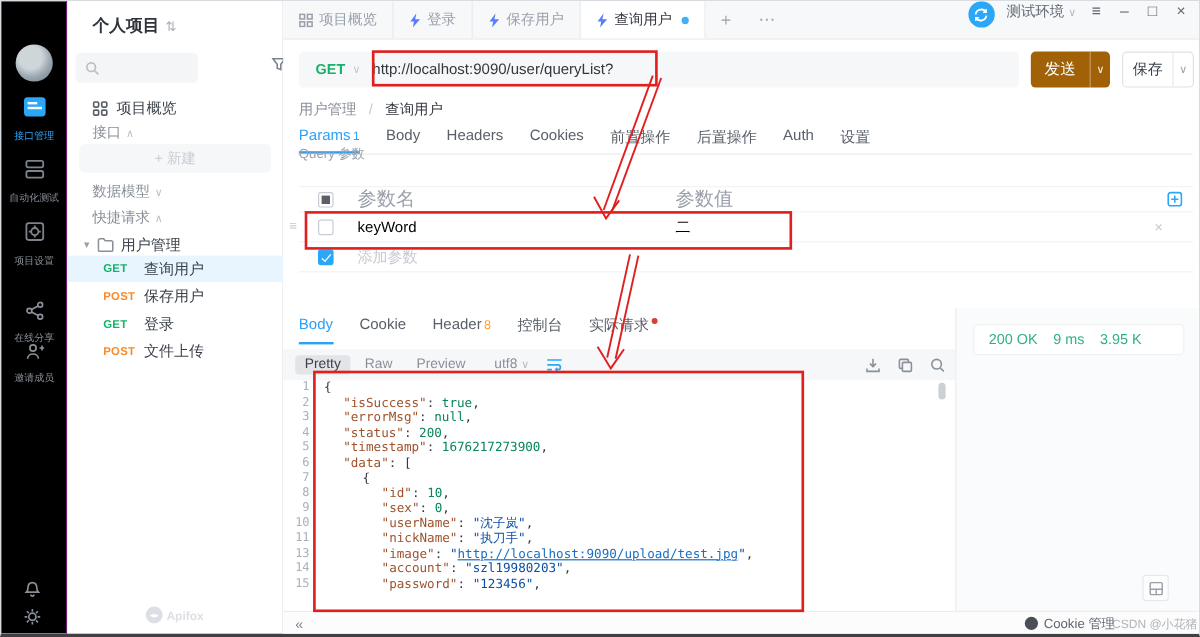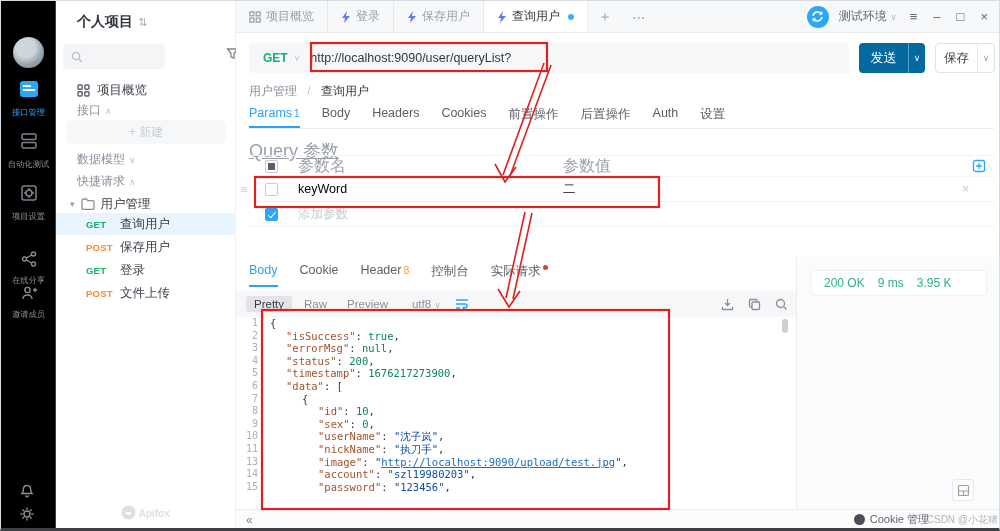--- a/index.html
+++ b/index.html
@@ -36,48 +36,48 @@
   .sb-watermark { position:absolute; left:0; right:0; top:504px; text-align:center; color:#dcdfe4; font-size:10px; font-weight:bold; }
 
   
   .main { position:absolute; left:235px; top:0; width:765px; height:528px; background:#fff; }
 
   .tabbar { position:absolute; left:0; top:0; width:765px; height:32px; background:#f7f8fa; border-bottom:1px solid #ececec; display:flex; align-items:stretch; }
   .tab { display:flex; align-items:center; gap:5px; padding:0 13px; font-size:12px; color:#9aa0aa; border-right:1px solid #e7e9ec; cursor:pointer; white-space:nowrap; }
   .tab.active { background:#fff; color:#33373e; border-right:1px solid #ececec; }
   .tab .dot { width:6px; height:6px; border-radius:50%; background:#3db1f8; margin-left:3px; }
   .tab-plus, .tab-more { color:#9aa0aa; font-size:14px; padding:0 10px; display:flex; align-items:center; cursor:pointer; }
-  .tb-right { margin-left:auto; display:flex; align-items:center; gap:10px; padding-right:10px; }
+  .tb-right { margin-left:auto; display:flex; gap:10px; padding-right:10px; }
   .sync { width:22px; height:22px; border-radius:50%; background:#2ba7f7; display:flex; align-items:center; justify-content:center; cursor:pointer; }
   .env { font-size:12px; color:#5f6672; cursor:pointer; }
   .env .caret { color:#b4b9c1; font-size:9px; }
   .win-ctl { color:#5f6672; font-size:13px; cursor:pointer; padding:0 3px; }
 
   
   .url-group { position:absolute; left:13px; top:42px; width:600px; height:30px; background:#f6f7f8; border-radius:4px; display:flex; align-items:center; cursor:text; }
   .url-method { font-size:12px; font-weight:bold; color:#17b26a; padding:0 6px 0 14px; cursor:pointer; }
   .url-caret { color:#c2c6cc; font-size:9px; margin-right:10px; }
   .url-text { font-size:12.5px; color:#33373e; }
-  .btn-send { position:absolute; left:623px; top:42px; width:66px; height:30px; background:#0369a1; border-radius:4px; display:flex; cursor:pointer; }
+  .btn-send { position:absolute; left:623px; top:42px; width:66px; height:30px; background:#a16207; border-radius:4px; display:flex; cursor:pointer; }
   .btn-send .txt { flex:1; color:#fff; font-size:13px; text-align:center; line-height:30px; }
   .btn-send .arr { width:17px; border-left:1px solid rgba(255,255,255,.35); color:#eaf6ff; font-size:9px; line-height:30px; text-align:center; }
   .btn-save { position:absolute; left:699px; top:42px; width:60px; height:30px; background:#fff; border:1px solid #dfe2e6; border-radius:4px; display:flex; cursor:pointer; }
   .btn-save .txt { flex:1; color:#3c424b; font-size:12.5px; text-align:center; line-height:28px; }
   .btn-save .arr { width:17px; border-left:1px solid #e7e9ec; color:#9aa0aa; font-size:9px; line-height:28px; text-align:center; }
 
   .breadcrumb { position:absolute; left:13px; top:82px; font-size:12px; color:#8a9099; }
   .breadcrumb .sep { color:#c4c8cf; margin:0 7px; }
   .breadcrumb .cur { color:#33373e; }
 
   .req-tabs { position:absolute; left:13px; top:105px; width:745px; height:23px; display:flex; gap:22px; font-size:12.5px; color:#5a6069; border-bottom:1px solid #ececec; }
   .req-tabs .rtab { cursor:pointer; white-space:nowrap; padding-bottom:6px; }
   .req-tabs .rtab.active { color:#2ba1f7; border-bottom:2px solid #2ba1f7; }
   .req-tabs .badge { font-size:10px; color:#2ba1f7; margin-left:2px; }
 
-  .query-label { position:absolute; left:13px; top:138px; font-size:18px; color:#9aa0aa;text-decoration:underline; }
+  .query-label { position:absolute; left:13px; top:120px; font-size:11px; color:#9aa0aa; }
 
   .ptable { position:absolute; left:13px; top:154px; width:745px; font-size:12.5px; }
   .prow { position:relative; height:25px; border-bottom:1px solid #f1f3f5; display:flex; align-items:center; }
   .prow.hdr { border-top:1px solid #f1f3f5; color:#9aa0aa; font-size:16px; height:22px; }
   .cb { width:13px; height:13px; border:1px solid #c7ccd3; border-radius:2px; margin-left:16px; position:relative; background:#fff; cursor:pointer; flex:none; }
   .cb.ind::after { content:""; position:absolute; left:2px; top:2px; right:2px; bottom:2px; background:#5a6069; }
   .cb.on { background:#2ba7f7; border-color:#2ba7f7; }
   .cb.on::after { content:""; position:absolute; left:4px; top:1px; width:3px; height:7px; border:solid #fff; border-width:0 1.5px 1.5px 0; transform:rotate(40deg); }
   .col-name { margin-left:20px; width:265px; }
   .col-val  { width:300px; }

